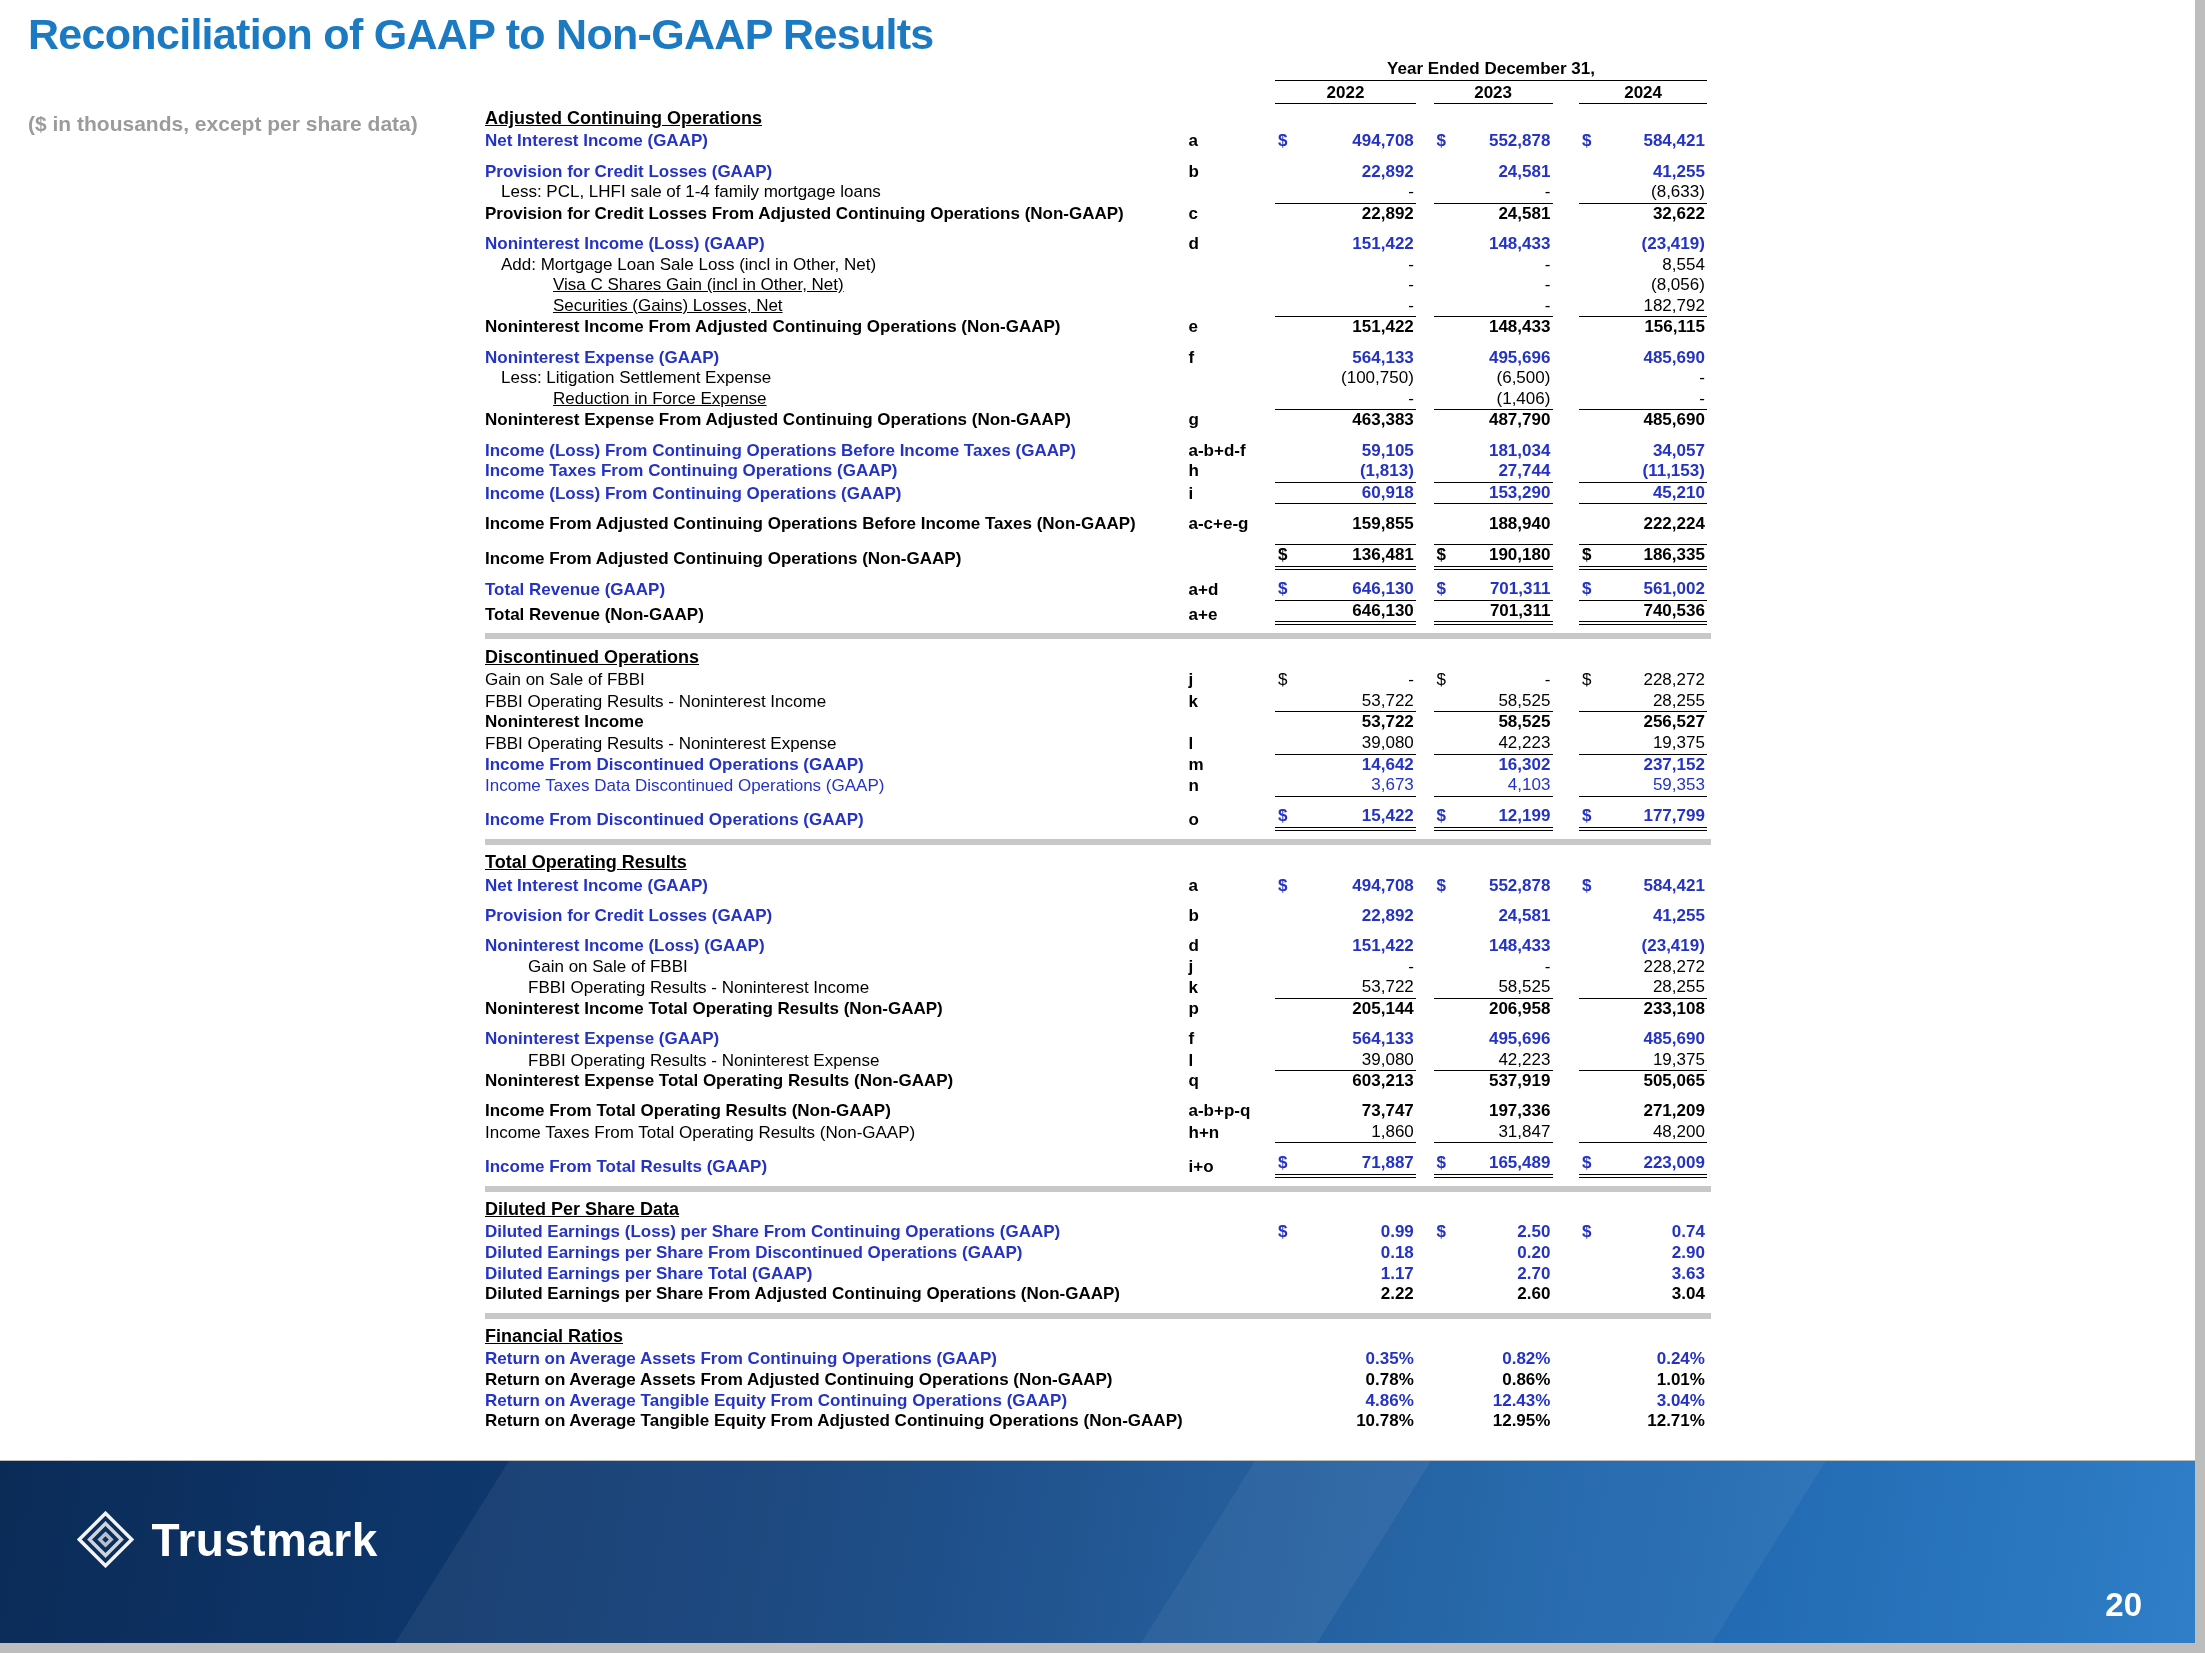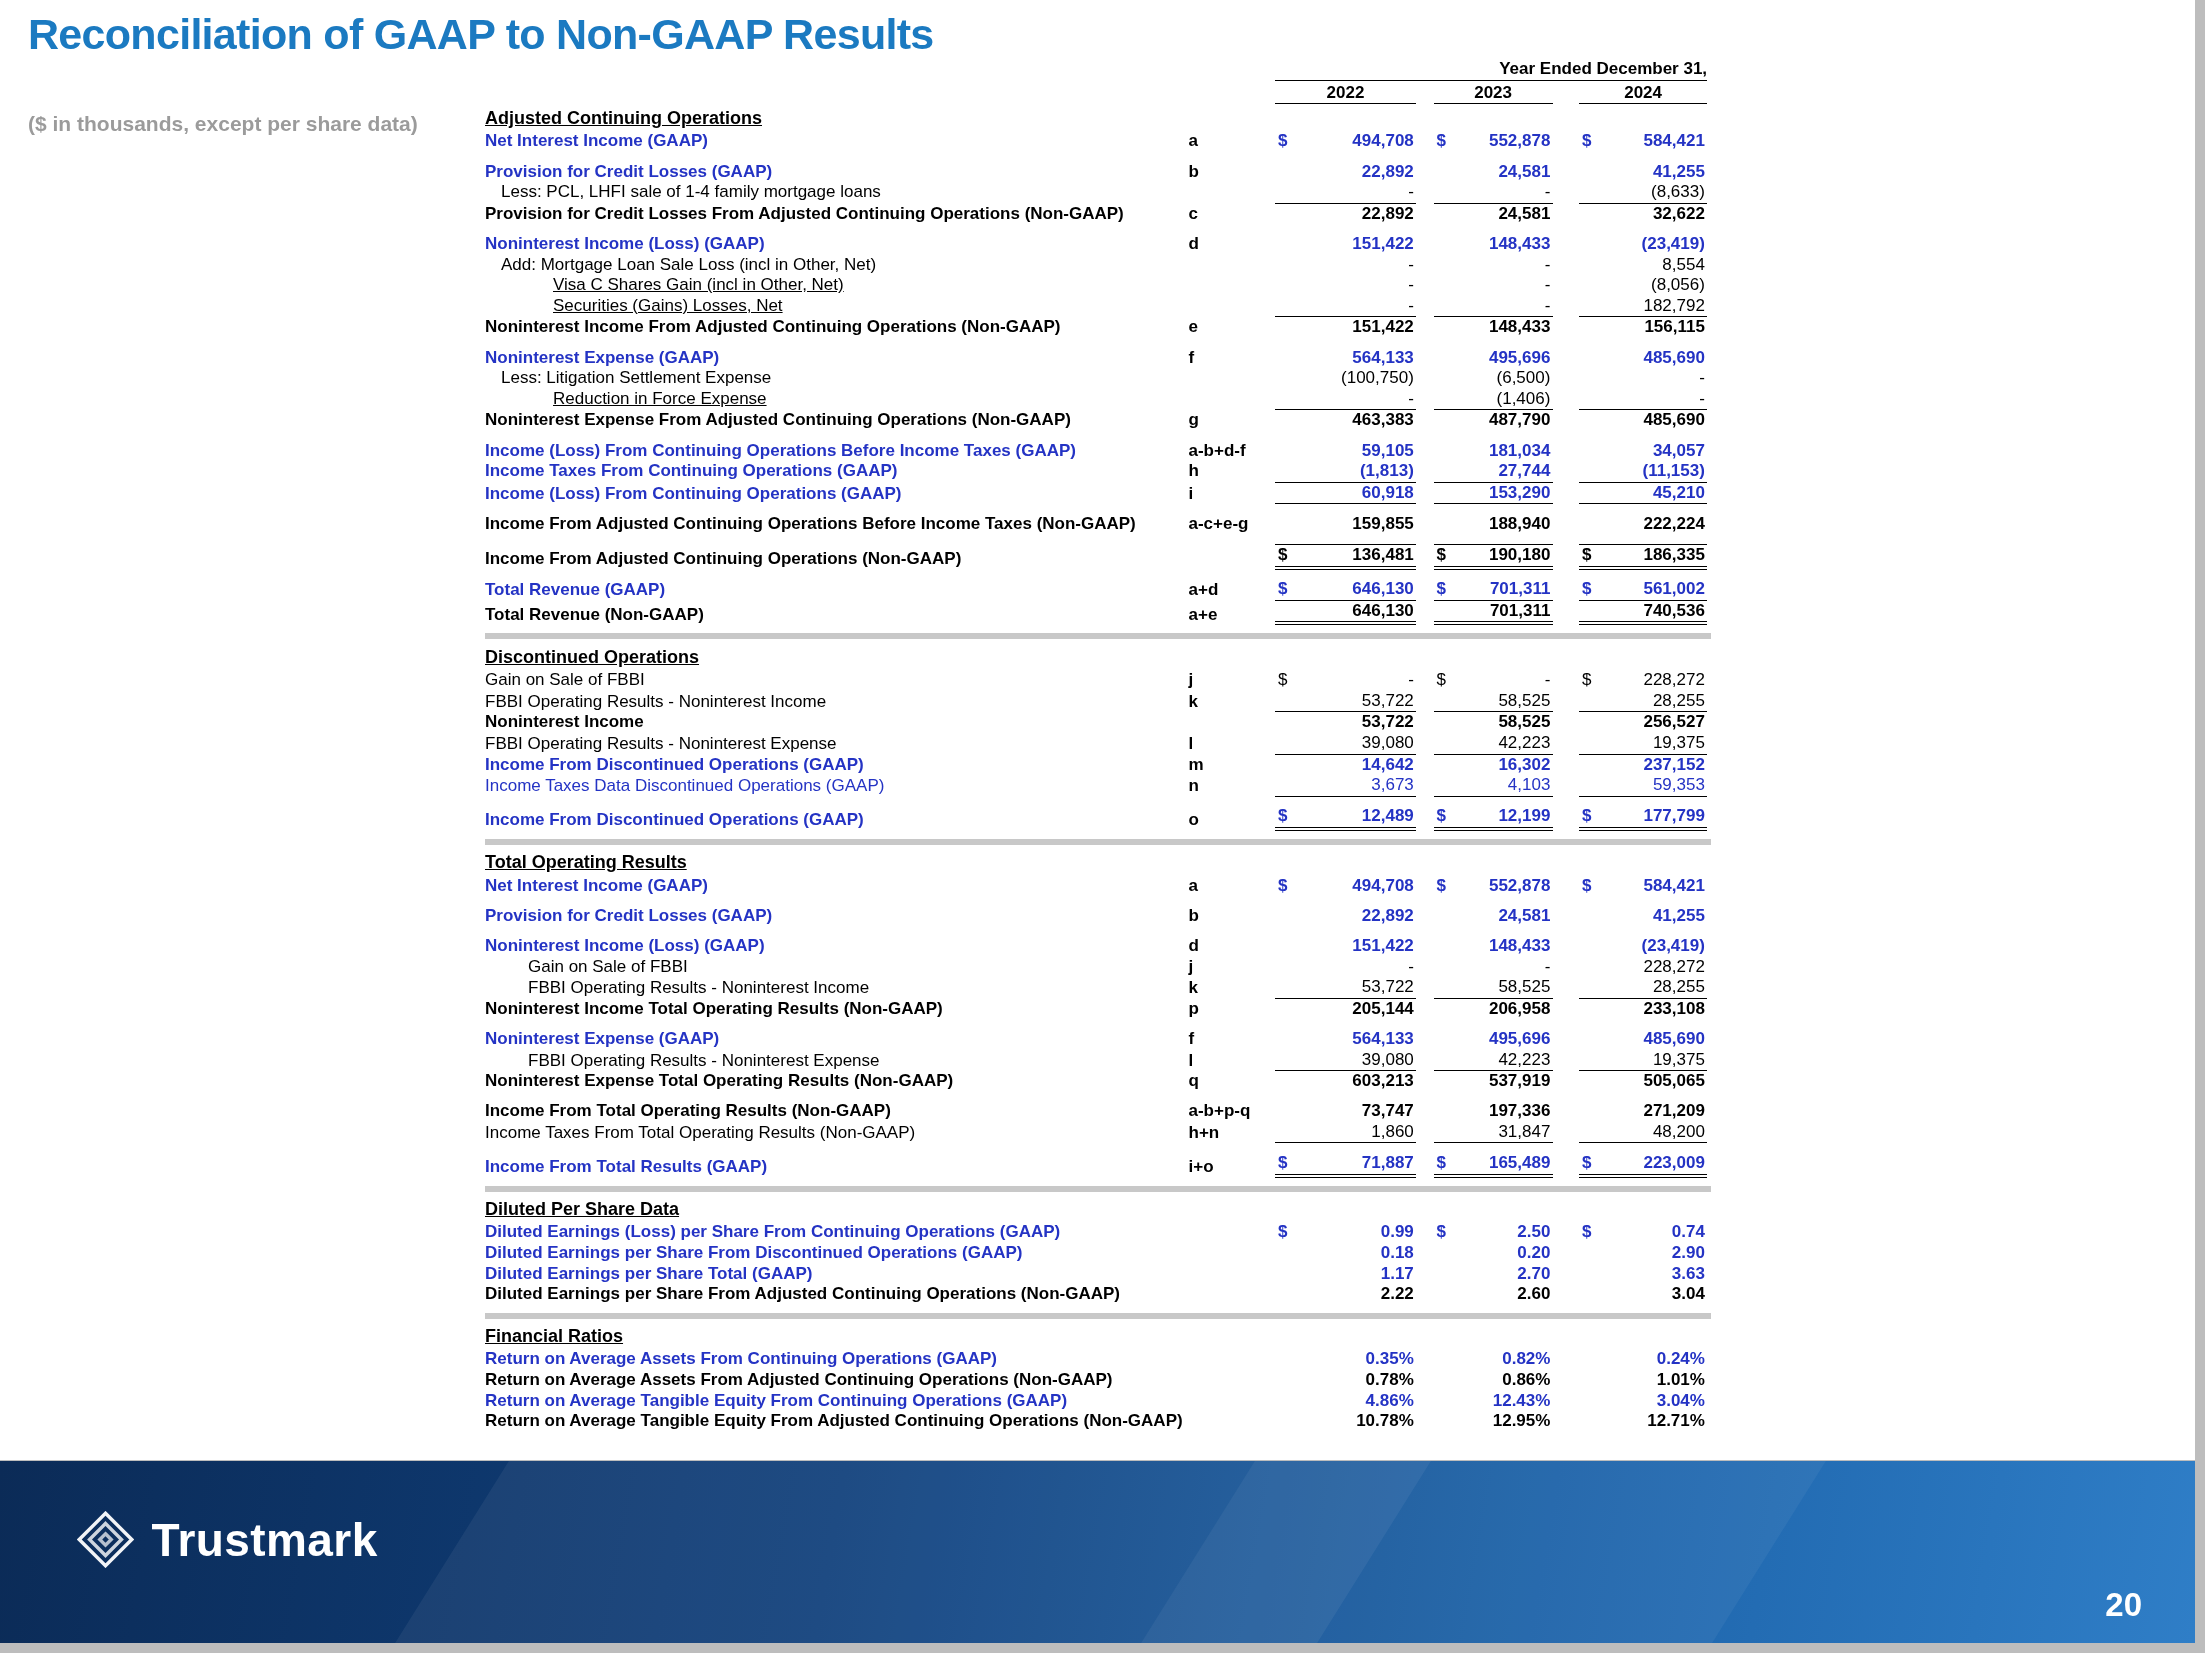--- a/index.html
+++ b/index.html
@@ -49,21 +49,21 @@
   .vcell .cur { position:absolute; left:2.9px; }
   .vcell .num { margin-left:auto; }
   .vcell.bt  { border-top:1.5px solid #000; }
   .vcell.bbs { border-bottom:1.5px solid #000; }
   .vcell.bbd { border-bottom:4.4px double #000; }
   .blue { color:var(--data-blue,#2433c4); }
   .bold { font-weight:bold; }
   .header-row { align-items:end; }
   .hgroup {
     grid-column:3 / 8;
-    text-align:right; font-weight:bold;
+    text-align:center; font-weight:bold;
     border-bottom:1.5px solid #000;
     padding-bottom:0.7px;
   }
   .hyear {
     text-align:center; font-weight:bold;
     border-bottom:1.5px solid #000;
     margin-top:1.5px;
   }
   .section-heading {
     font-weight:bold; text-decoration:underline;
@@ -603,21 +603,21 @@
         <div class="vcell blue bbs">
           <span class="cur"></span>
           <span class="num">59,353</span>
         </div>
       </div>
       <div class="trow gap">
         <div class="lab ind0 blue bold">Income From Discontinued Operations (GAAP)</div>
         <div class="ref">o</div>
         <div class="vcell blue bold bbd">
           <span class="cur">$</span>
-          <span class="num">12,489</span>
+          <span class="num">15,422</span>
         </div>
         <div></div>
         <div class="vcell blue bold bbd">
           <span class="cur">$</span>
           <span class="num">12,199</span>
         </div>
         <div></div>
         <div class="vcell blue bold bbd">
           <span class="cur">$</span>
           <span class="num">177,799</span>

